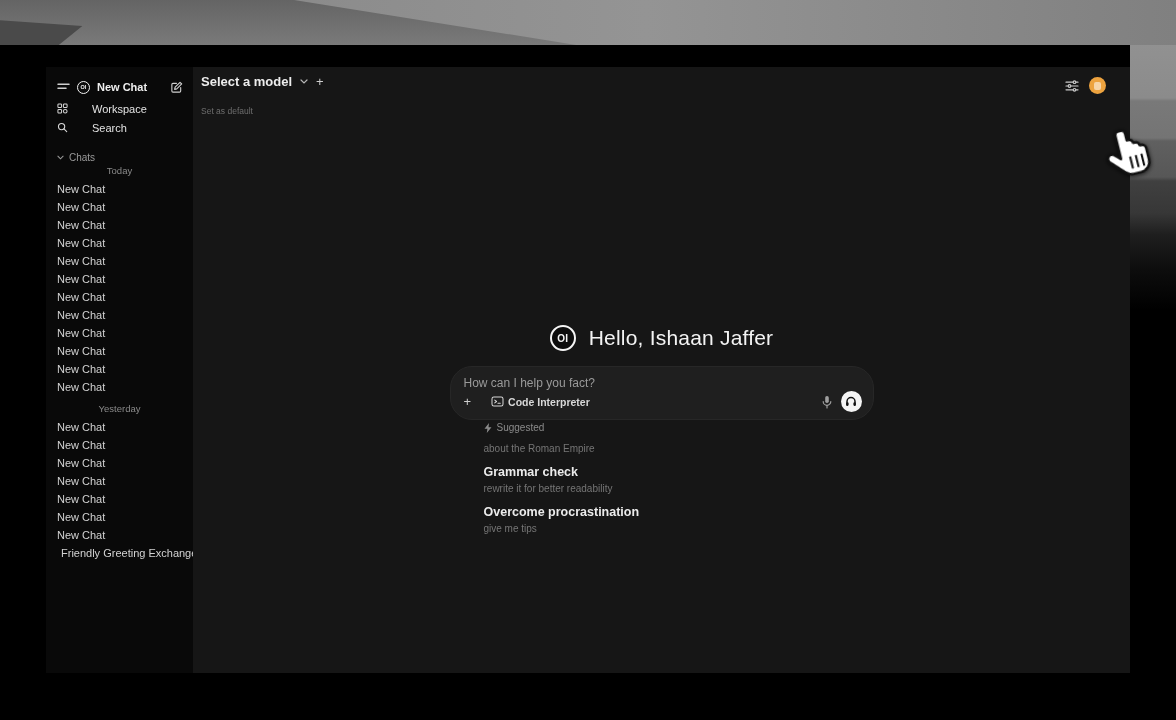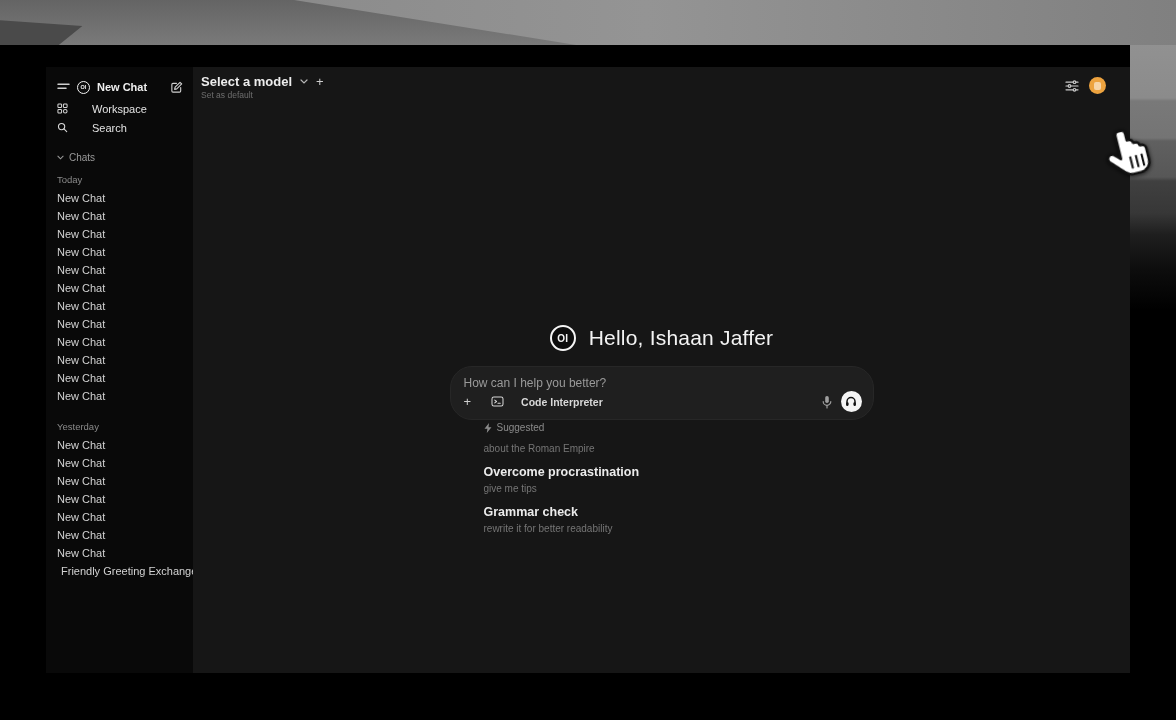--- a/index.html
+++ b/index.html
@@ -42,56 +42,56 @@
   .sb-title { font-size:11px; font-weight:700; color:#efefef; white-space:nowrap; flex:1; }
   .logo-badge { width:13px; height:13px; border-radius:50%; background:#0d0d0d;
     border:1.4px solid #f5f5f5; color:#f5f5f5; display:flex; align-items:center; justify-content:center;
     font-size:5.5px; font-weight:700; letter-spacing:0.2px; flex:0 0 auto; }
   .icon-btn { display:flex; align-items:center; justify-content:center; cursor:pointer; }
 
   .sb-nav-item { display:flex; align-items:center; gap:24px; height:19px; padding:0 11px;
     font-size:11px; font-weight:500; color:#e2e2e2; cursor:pointer; }
   .sb-chats-row { display:flex; align-items:center; gap:5px; height:16px; padding:0 11px;
     margin-top:12px; font-size:10px; color:#9a9a9a; cursor:pointer; }
-  .sb-group-label { padding:0 11px; font-size:9.5px; color:#8a8a8a; margin-top:9px; margin-bottom:4px; }
+  .sb-group-label { padding:0 11px; font-size:9.5px; color:#8a8a8a; margin-bottom:4px;text-align:center; }
   .sb-items { display:flex; flex-direction:column; }
   .sb-item { height:18px; line-height:18px; padding:0 11px; font-size:11px; color:#d2d2d2;
     white-space:nowrap; overflow:hidden; text-overflow:ellipsis; cursor:pointer; }
   .sb-item-special { display:flex; align-items:center; gap:4px; }
   .sb-gap { height:7px; }
 
   
   .main { flex:1; position:relative; background:#161616; min-width:0; }
 
   .main-header { position:absolute; left:8px; right:24px; top:7px;
     display:flex; justify-content:space-between; align-items:flex-start; }
   .model-select .row { display:flex; align-items:center; gap:8px; cursor:pointer; }
   .model-name { font-size:13px; font-weight:700; color:#ededed; }
-  .model-hint { font-size:8.5px; color:#6e6e6e; margin-top:1px; }
+  .model-hint { font-size:8.5px; color:#6e6e6e; margin-top:17px; }
   .plus-glyph { font-size:13px; color:#cfcfcf; font-weight:400; line-height:1; }
   .header-right { display:flex; align-items:center; gap:10px; margin-top:3px; }
   .avatar { width:17px; height:17px; border-radius:50%; background:#eda33f; cursor:pointer;
     display:flex; align-items:center; justify-content:center; }
   .avatar .mark { width:7px; height:8px; border-radius:2px; background:rgba(255,255,255,0.55); }
 
   
   .greeting { position:absolute; top:258px; left:0; right:0;
     display:flex; align-items:center; justify-content:center; gap:13px; }
   .greeting .logo-badge { width:26px; height:26px; border-width:2.2px; font-size:10px; }
   .greeting-text { font-size:21px; font-weight:500; color:#f3f3f3; letter-spacing:0.2px; }
 
   
   .input-box { position:absolute; top:299px; left:50%; transform:translateX(-50%);
     width:424px; height:54px; background:#1f1f1f; border:1px solid #272727;
     border-radius:22px; padding:9px 13px; cursor:text; }
   .input-placeholder { font-size:12px; color:#9a9a9a; }
   .input-actions { position:absolute; left:13px; right:11px; bottom:7px;
     display:flex; align-items:center; }
   .ia-left { display:flex; align-items:center; gap:14px; flex:1; }
-  .ci-pill { display:flex; align-items:center; gap:17px; padding:2px 6px; border-radius:10px; cursor:pointer; }
+  .ci-pill { display:flex; align-items:center; gap:4px; padding:2px 6px; border-radius:10px; cursor:pointer; }
   .ci-label { font-size:10.5px; font-weight:600; color:#d8d8d8; }
   .ia-right { display:flex; align-items:center; gap:9px; }
   .voice-btn { width:21px; height:21px; border-radius:50%; background:#f5f5f5;
     display:flex; align-items:center; justify-content:center; cursor:pointer; }
 
   
   .suggested { position:absolute; top:355px; left:50%; transform:translateX(-50%);
     width:424px; padding-left:34px; }
   .suggested-header { display:flex; align-items:center; gap:5px; margin-bottom:10px; }
   .suggested-label { font-size:10px; color:#8b8b8b; }
@@ -244,21 +244,21 @@
             </span>
         </div>
       </div>
 
       <div class="greeting">
         <span class="logo-badge">OI</span>
         <span class="greeting-text">Hello, Ishaan Jaffer</span>
       </div>
 
       <div class="input-box">
-        <div class="input-placeholder">How can I help you better?</div>
+        <div class="input-placeholder">How can I help you fact?</div>
         <div class="input-actions">
           <div class="ia-left">
             <span class="plus-glyph icon-btn">+</span>
             <span class="ci-pill">
               <svg width="13" height="11" viewBox="0 0 14 12">
                   <g stroke="#d8d8d8" stroke-width="1.1" fill="none" stroke-linecap="round" stroke-linejoin="round">
                     <rect x="1" y="1" width="12" height="10" rx="2"></rect>
                     <polyline points="4,4.5 6,6 4,7.5"></polyline>
                     <line x1="7.5" y1="8" x2="10" y2="8"></line>
                   </g>
@@ -294,27 +294,27 @@
             </svg>
           <span class="suggested-label">Suggested</span>
         </div>
         <div>
 
             <div class="sg-item">
               <div class="sg-sub">about the Roman Empire</div>
             </div>
 
             <div class="sg-item">
+              <div class="sg-title">Grammar check</div>
+              <div class="sg-sub">rewrite it for better readability</div>
+            </div>
+
+            <div class="sg-item">
               <div class="sg-title">Overcome procrastination</div>
               <div class="sg-sub">give me tips</div>
-            </div>
-
-            <div class="sg-item">
-              <div class="sg-title">Grammar check</div>
-              <div class="sg-sub">rewrite it for better readability</div>
             </div>
           </div>
       </div>
 
     </div>
   </div>
 </div>
 
 <svg class="cursor" viewBox="0 0 24 24">
   <path d="M10.2 1.6c-.9 0-1.6.7-1.6 1.6v10.2l-2.4-2.3c-.7-.7-1.9-.7-2.6.1-.7.7-.6 1.9.1 2.6l5.3 5.5c.8.8 1.8 1.6 3.4 1.6h3.3c2.5 0 4.5-2 4.5-4.5v-5c0-1-.8-1.8-1.8-1.8h-.6c-.1-1-.9-1.7-1.9-1.7h-.6c-.1-1-.9-1.7-1.9-1.7h-.5V3.2c0-.9-.7-1.6-1.6-1.6h-1.1z" fill="#fff" stroke="#111" stroke-width="1.1" stroke-linejoin="round"></path>

